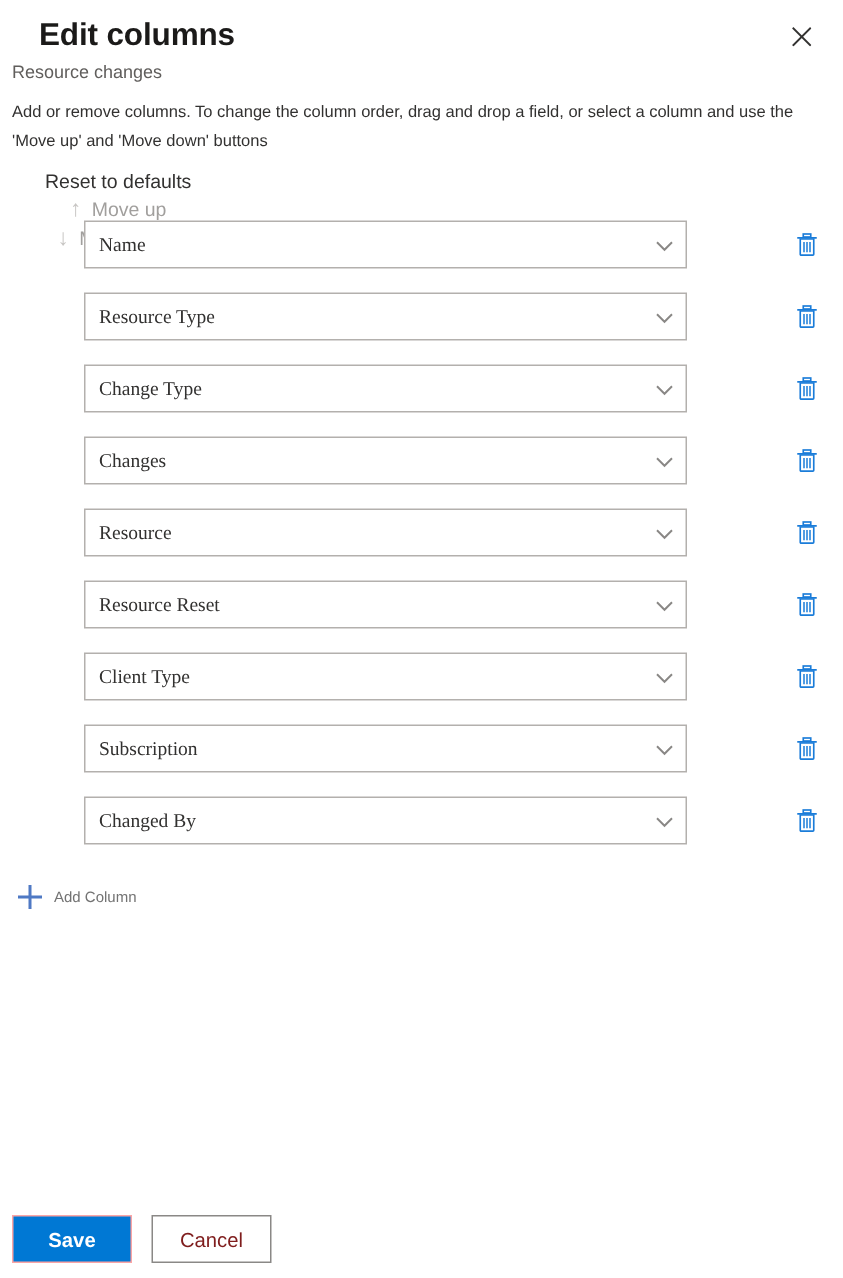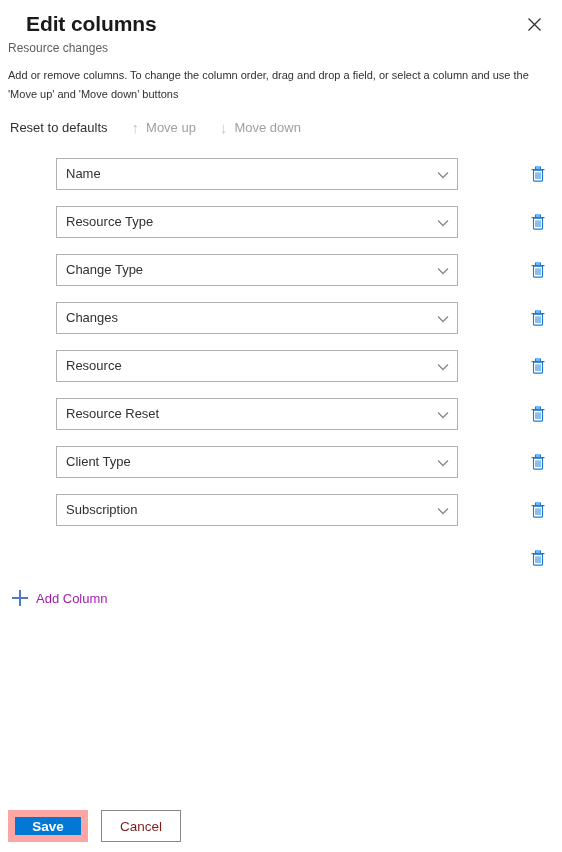--- a/index.html
+++ b/index.html
@@ -55,25 +55,26 @@
     left: 8px; top: 66px;
     width: 548px;
     font-size: 11px;
     line-height: 19px;
     color: #323130;
   }
 
   
   .commandbar {
     position: absolute;
-    left: 0; top: 113px;
+    left: 20px; top: 113px;
     height: 28px;
     display: flex;
     align-items: center;
     gap: 4px;
+    flex-direction: column;
   }
   .cmd {
     display: flex;
     align-items: center;
     gap: 7px;
     height: 28px;
     padding: 0 10px;
     font-size: 13px;
     background: none;
     border: none;
@@ -88,22 +89,23 @@
   .cmd .arrow {
     font-size: 15px;
     line-height: 1;
     display: inline-block;
   }
   .cmd.disabled .arrow { color: #c8c6c4; }
 
   
   .column-list {
     position: absolute;
-    left: 0; top: 158px;
+    left: 0; top: 147px;
     width: 458px;
+    font-family: Liberation Serif, serif;
   }
   .column-row {
     position: relative;
     height: 48px;
     display: flex;
     align-items: flex-start;
   }
   .dropdown {
     position: relative;
     margin-left: 56px;
@@ -171,43 +173,43 @@
   }
   .plus-icon::before {
     left: 0; top: 7px;
     width: 16px; height: 1.5px;
   }
   .plus-icon::after {
     top: 0; left: 7px;
     height: 16px; width: 1.5px;
   }
   .add-column-label {
-    font-size: 13px;
-    color: #a21caf;
+    font-size: 10px;
+    color: #737373;
   }
 
   
   .footer {
     position: absolute;
     left: 8px; bottom: 10px;
     display: flex;
     align-items: center;
     gap: 13px;
   }
   .btn {
     height: 32px;
     min-width: 80px;
     font-size: 13.5px;
     font-family: "Liberation Sans", sans-serif;
     cursor: pointer;
     padding: 0 16px;
   }
   .btn-primary {
     background: #0078d4;
-    border: 7px solid #fca5a5;
+    border: 1px solid #fca5a5;
     color: #ffffff;
     font-weight: 700;
   }
   .btn-secondary {
     background: #ffffff;
     border: 1px solid #8a8886;
     color: #7f1d1d;
   }
 </style>
 </head>
@@ -416,20 +418,28 @@
               <line x1="1.5" y1="3.6" x2="14.5" y2="3.6" stroke="#1a7cd9" stroke-width="1.2"></line>
               <path d="M3.5 4.3 h9 v10.2 a0.6 0.6 0 0 1 -0.6 0.6 h-7.8 a0.6 0.6 0 0 1 -0.6 -0.6 z" fill="none" stroke="#1a7cd9" stroke-width="1.1"></path>
               <line x1="6" y1="6.4" x2="6" y2="13.1" stroke="#1a7cd9" stroke-width="1"></line>
               <line x1="8" y1="6.4" x2="8" y2="13.1" stroke="#1a7cd9" stroke-width="1"></line>
               <line x1="10" y1="6.4" x2="10" y2="13.1" stroke="#1a7cd9" stroke-width="1"></line>
             </svg>
           </span>
         </button>
       </div>
       <div class="column-row">
+        <div class="dropdown">
+          <span class="dropdown-label">Changed By</span>
+          <span class="chevron">
+            <svg width="12" height="8" viewBox="0 0 12 8">
+              <polyline points="1,1.5 6,6.5 11,1.5" fill="none" stroke="#8a8886" stroke-width="1.3"></polyline>
+            </svg>
+          </span>
+        </div>
         <button class="delete-btn">
           <span>
             <svg width="16" height="17" viewBox="0 0 16 17">
               <rect x="5.5" y="1" width="5" height="2" fill="none" stroke="#1a7cd9" stroke-width="1.1"></rect>
               <line x1="1.5" y1="3.6" x2="14.5" y2="3.6" stroke="#1a7cd9" stroke-width="1.2"></line>
               <path d="M3.5 4.3 h9 v10.2 a0.6 0.6 0 0 1 -0.6 0.6 h-7.8 a0.6 0.6 0 0 1 -0.6 -0.6 z" fill="none" stroke="#1a7cd9" stroke-width="1.1"></path>
               <line x1="6" y1="6.4" x2="6" y2="13.1" stroke="#1a7cd9" stroke-width="1"></line>
               <line x1="8" y1="6.4" x2="8" y2="13.1" stroke="#1a7cd9" stroke-width="1"></line>
               <line x1="10" y1="6.4" x2="10" y2="13.1" stroke="#1a7cd9" stroke-width="1"></line>
             </svg>

